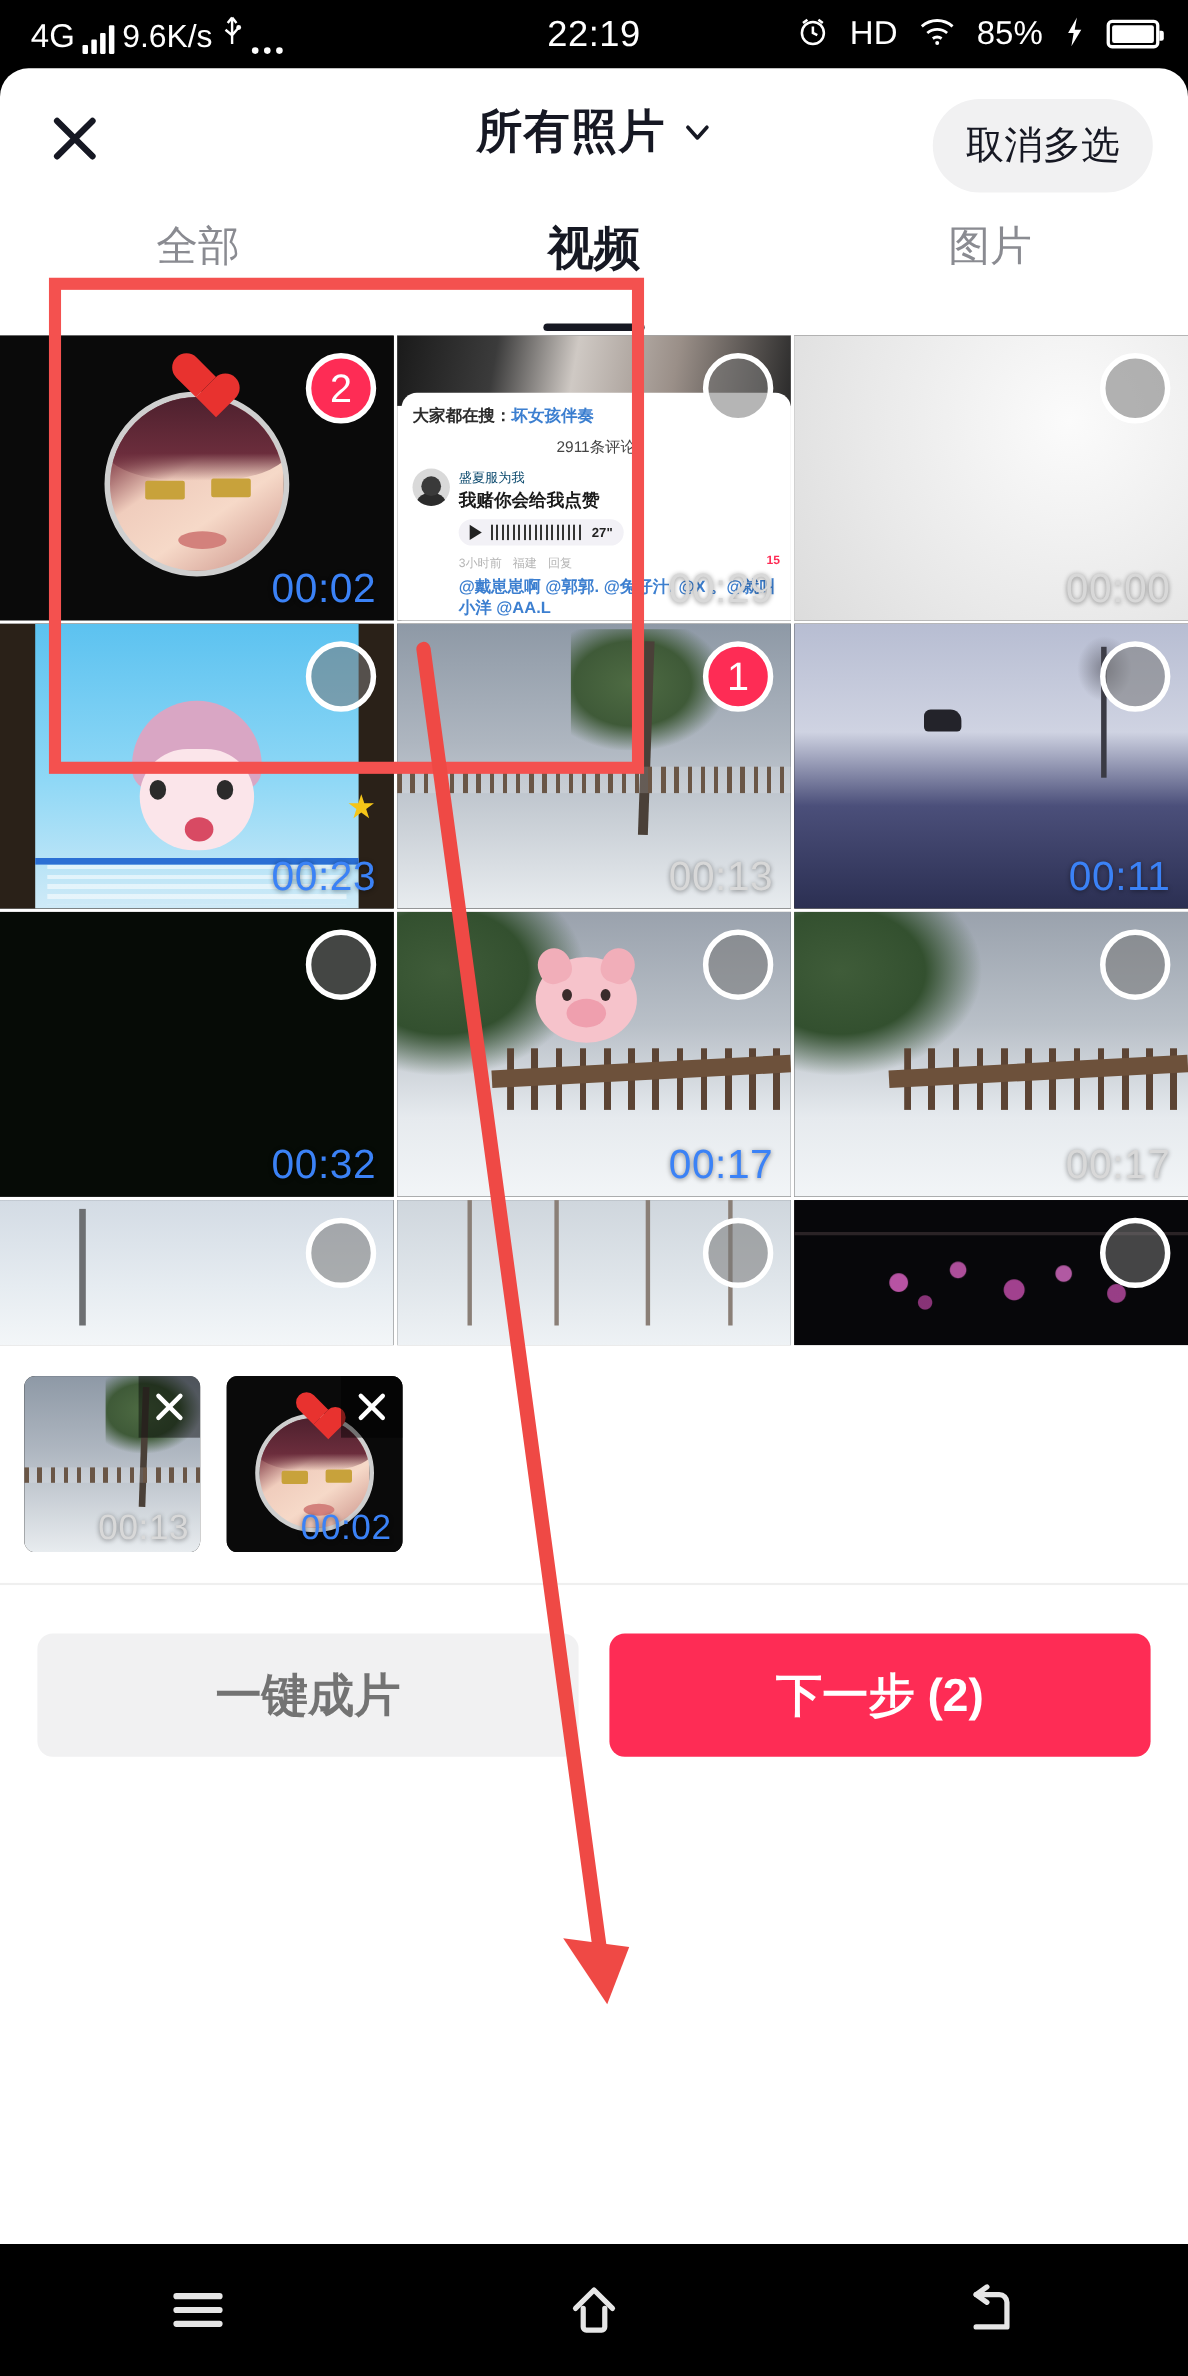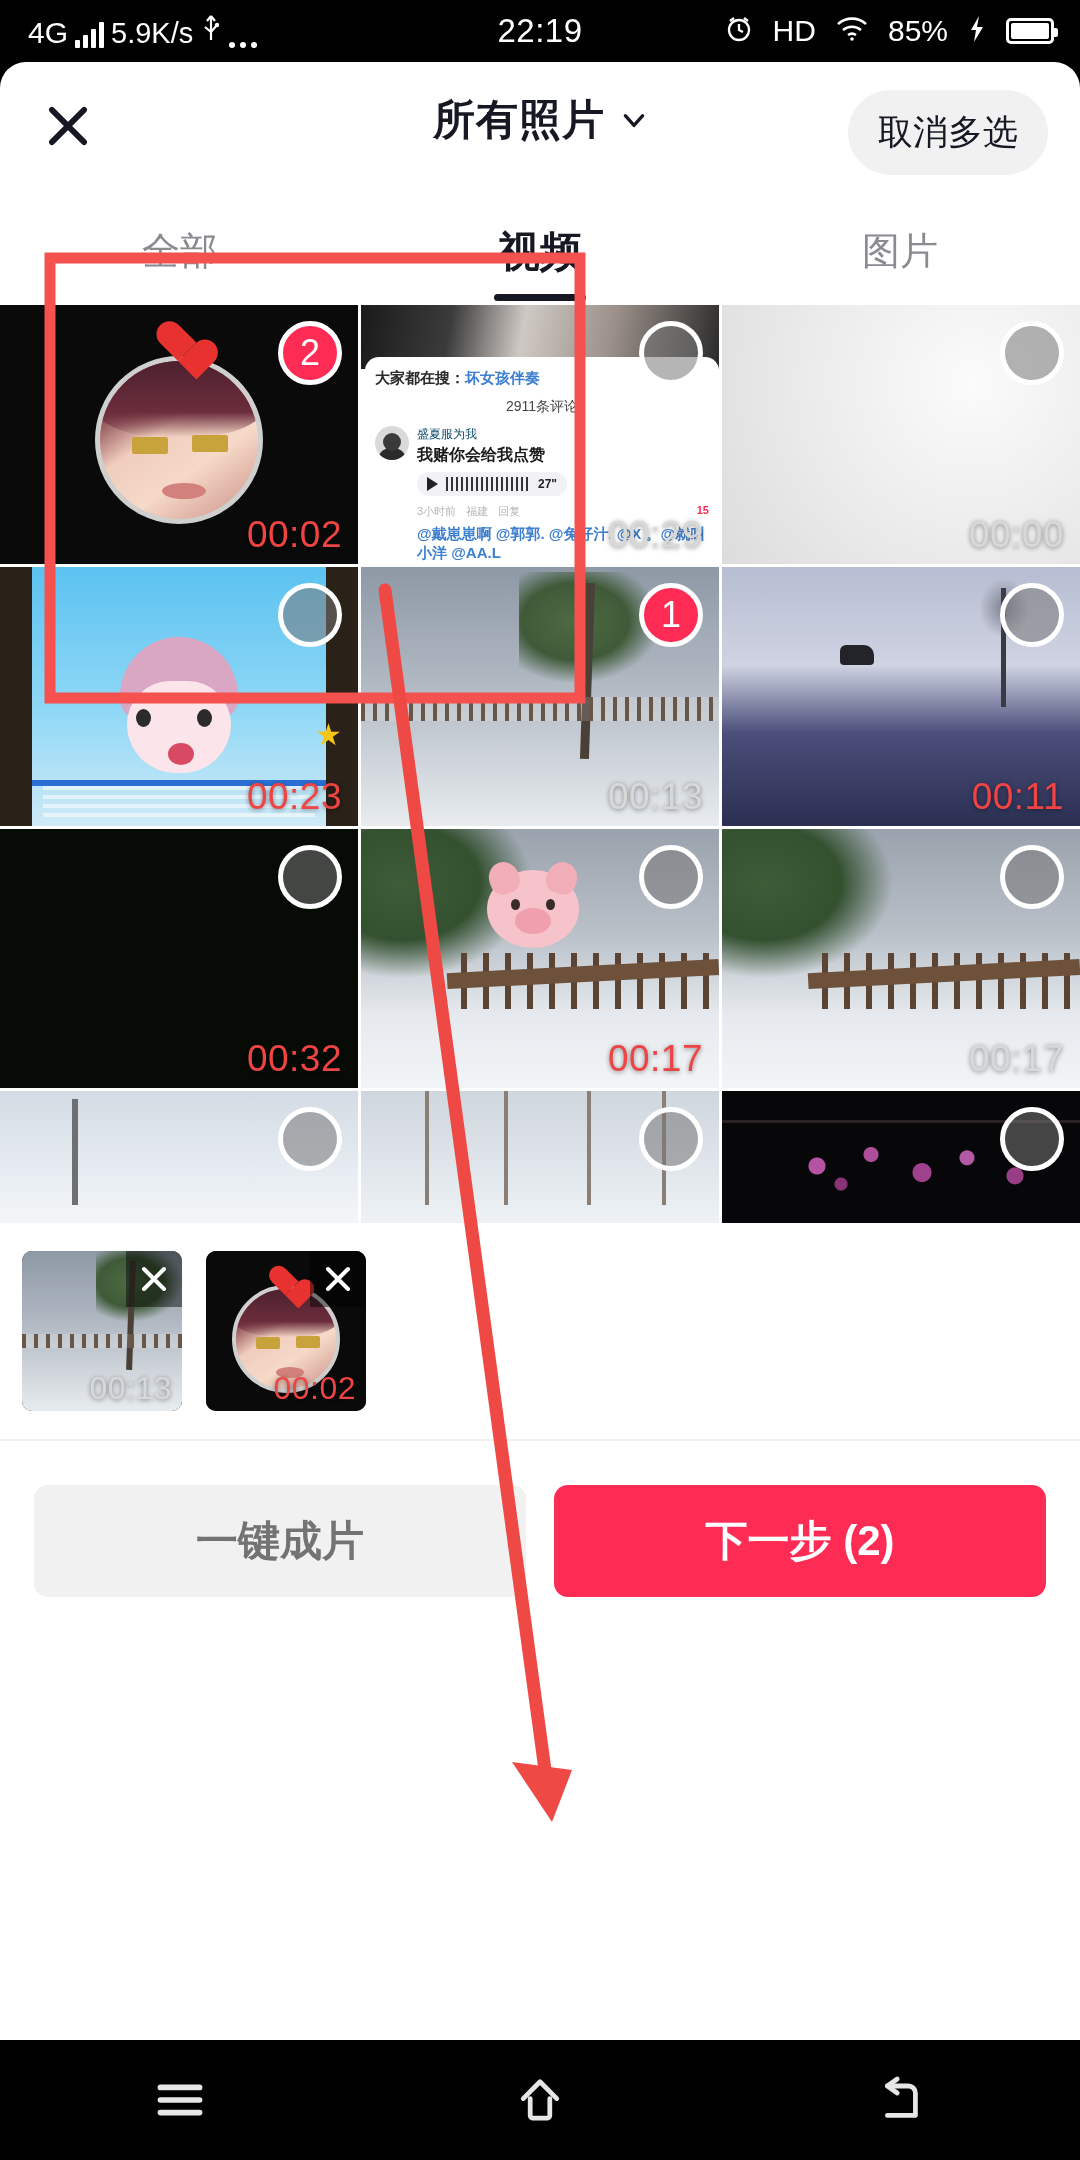--- a/index.html
+++ b/index.html
@@ -58,40 +58,40 @@
     position: absolute; right: 32px; top: 28px;
     background: #f1f1f2; border-radius: 44px;
     padding: 19px 30px; font-size: 35px; color: #161823; font-weight: 500;
     border: none;
   }
 
   
   .tabs { position: relative; height: 125px; display: flex; }
   .tab {
     flex: 1; display: flex; flex-direction: column; align-items: center;
-    justify-content: center; padding-top: 18px;
+    justify-content: flex-start; padding-top: 18px;
   }
   .tab-label { font-size: 38px; color: #8a8b91; }
   .tab.active .tab-label { color: #161823; font-weight: 700; font-size: 42px; }
   .tab-underline {
     position: absolute; bottom: 4px; left: 50%; transform: translateX(-50%);
     width: 92px; height: 7px; background: #161823; border-radius: 4px;
   }
 
   
   .grid {
     position: relative; width: 1080px;
     display: grid; grid-template-columns: repeat(3, 1fr);
     gap: 3px; background: #fff;
   }
   .cell { position: relative; width: 100%; height: 259px; overflow: hidden; background: #111; }
   .thumb { position: absolute; inset: 0; }
   .dur {
     position: absolute; right: 16px; bottom: 8px;
-    color: #ef4444; font-size: 37px; letter-spacing: 0.5px;
+    color: #3b82f6; font-size: 37px; letter-spacing: 0.5px;
     text-shadow: 0 1px 5px rgba(0,0,0,.45); font-weight: 400;
   }
   .dur.dim { color: #d8d8d8; }
   .sel {
     position: absolute; right: 16px; top: 16px;
     width: 64px; height: 64px; border-radius: 50%;
     border: 5px solid #fff; box-sizing: border-box;
     background: rgba(120,120,120,.55);
     display: flex; align-items: center; justify-content: center;
     color: #fff; font-size: 36px; font-weight: 500;
@@ -257,21 +257,21 @@
 
   <div class="statusbar">
     <div class="sb-left">
       <span class="sb-txt">4G</span>
       <span class="bars">
           <i></i>
           <i></i>
           <i></i>
           <i></i>
         </span>
-      <span class="sb-txt-sm">5.9K/s</span>
+      <span class="sb-txt-sm">9.6K/s</span>
       <span>
         <svg width="22" height="30" viewBox="0 0 22 30">
             <path d="M11 2v24M11 2l-4 5M11 2l4 5M5 13l6 5 6-7" stroke="#fff" stroke-width="2.2" fill="none"></path>
             <circle cx="17" cy="11" r="2.2" fill="#fff"></circle>
           </svg>
       </span>
       <span class="dots">
           <b></b>
           <b></b>
           <b></b>

